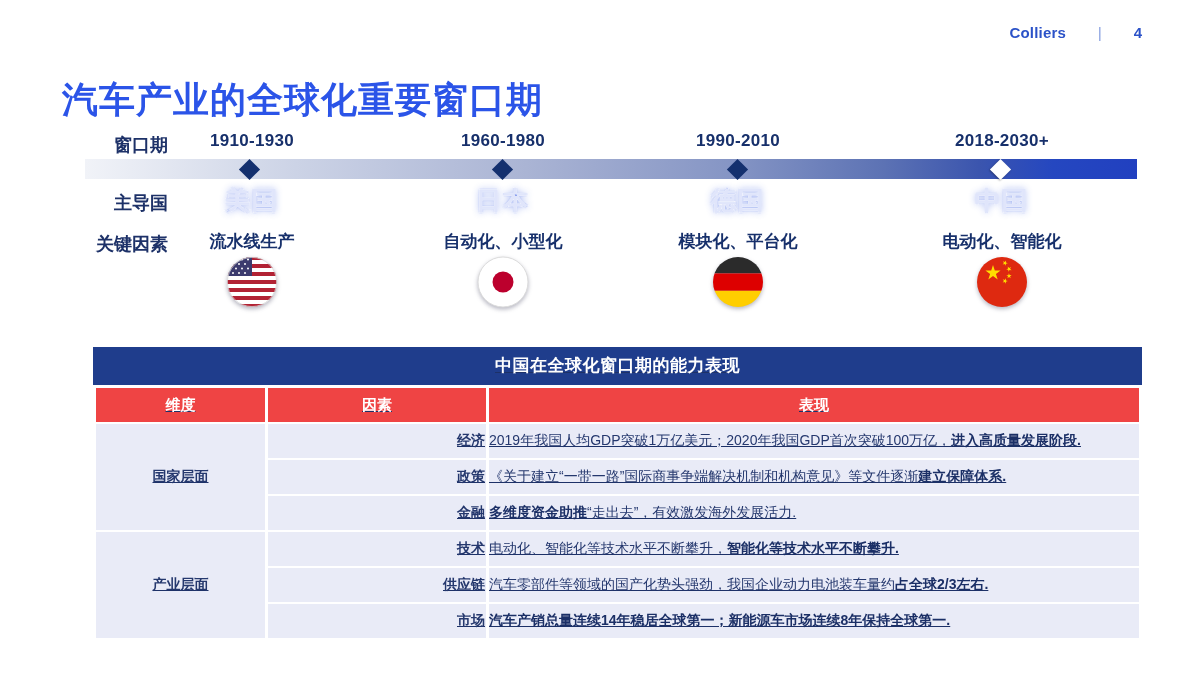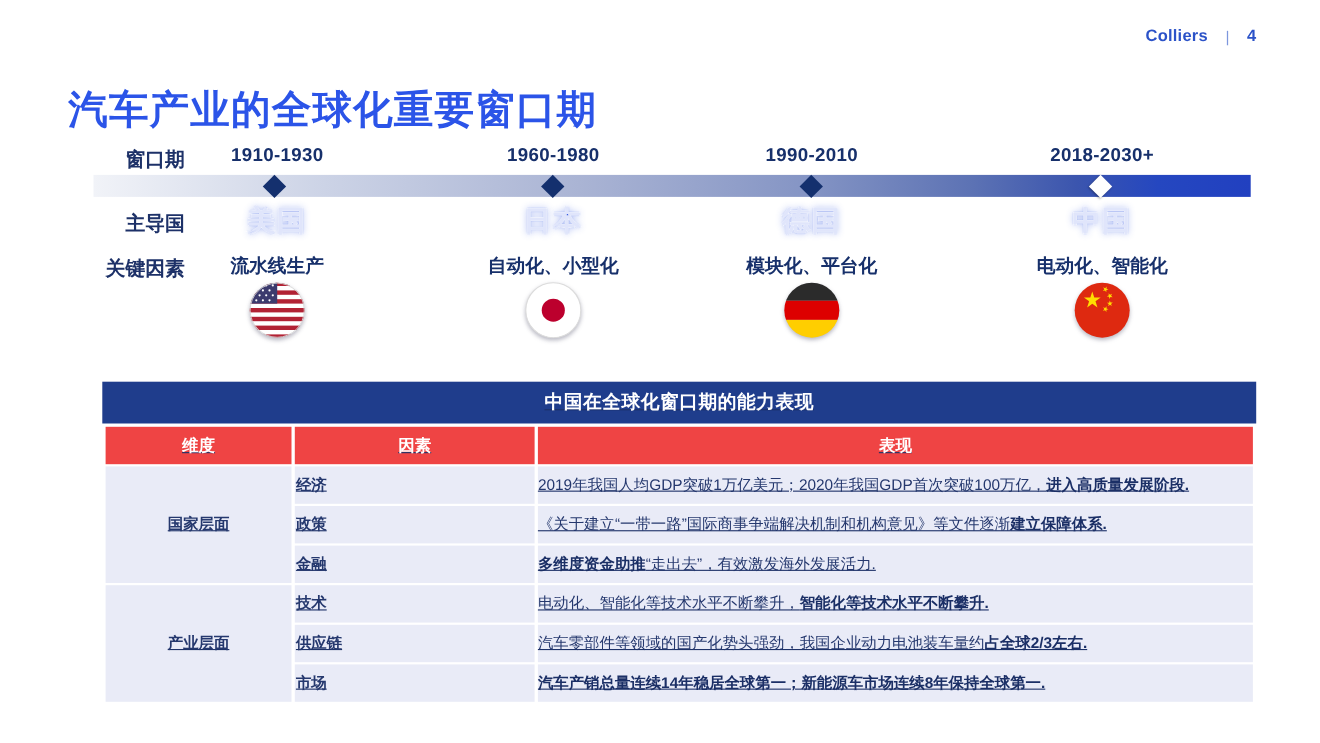--- a/index.html
+++ b/index.html
@@ -1,21 +1,21 @@
 <!DOCTYPE html>
 <html><head>
 <meta charset="utf-8">
 <style>
   html,body{margin:0;padding:0;}
   body{
     width:1200px;height:675px;background:#ffffff;position:relative;overflow:hidden;
     font-family:"Liberation Sans","DejaVu Sans",sans-serif;color:#1d3168;
   }
   
-  .brand-bar{position:absolute;top:24px;right:58px;display:flex;align-items:center;gap:16px;}
+  .brand-bar{position:absolute;top:24px;right:58px;display:flex;align-items:center;gap:32px;}
   .brand{color:#2b52c8;font-weight:700;font-size:15px;letter-spacing:.2px;}
   .brand-sep{color:#7d97dd;font-size:14px;}
   .page-num{color:#2b52c8;font-weight:700;font-size:15px;}
   
   .slide-title{position:absolute;left:62px;top:52px;font-size:36px;font-weight:700;color:#2b54e8;letter-spacing:1px;}
   
   .timeline{position:absolute;left:0;top:128px;width:1200px;height:195px;}
   .tl-labels{position:absolute;left:38px;top:0;width:130px;text-align:right;}
   .tl-label{position:absolute;right:0;font-size:18px;font-weight:700;color:#1d3168;white-space:nowrap;}
   .tl-label.window{top:5px;}
@@ -36,21 +36,21 @@
   }
   .tl-factors{position:absolute;top:102px;width:100%;font-size:17px;font-weight:700;color:#17306b;}
   .tl-flag{position:absolute;top:128px;left:50%;transform:translateX(-50%);width:52px;height:52px;filter:drop-shadow(0 2px 2px rgba(50,50,80,.35));}
   
   .cap-wrap{position:absolute;left:93px;top:347px;width:1049px;text-decoration:underline;}
   .cap-title{background:#1f3d8c;color:#ffffff;font-size:17px;font-weight:700;text-align:center;line-height:38px;height:38px;letter-spacing:.5px;}
   table.cap{width:100%;border-collapse:separate;border-spacing:3px 2px;table-layout:fixed;margin-top:1px;}
   table.cap th{background:#ef4444;color:#ffffff;font-size:15px;font-weight:700;height:32px;}
   table.cap td{background:#e9ebf7;color:#25386e;font-size:14px;height:32px;vertical-align:middle;}
   td.dim{text-align:center;font-weight:700;color:#1d3168;}
-  td.factor{text-align:left;font-weight:700;color:#1d3168;}
+  td.factor{text-align:right;font-weight:700;color:#1d3168;}
   td.perf{text-align:left;padding:0 0;}
   td.perf .b{font-weight:700;color:#1b2f66;}
 </style>
 </head>
 <body>
 
 <div class="brand-bar">
   <span class="brand">Colliers</span>
   <span class="brand-sep">|</span>
   <span class="page-num">4</span>

